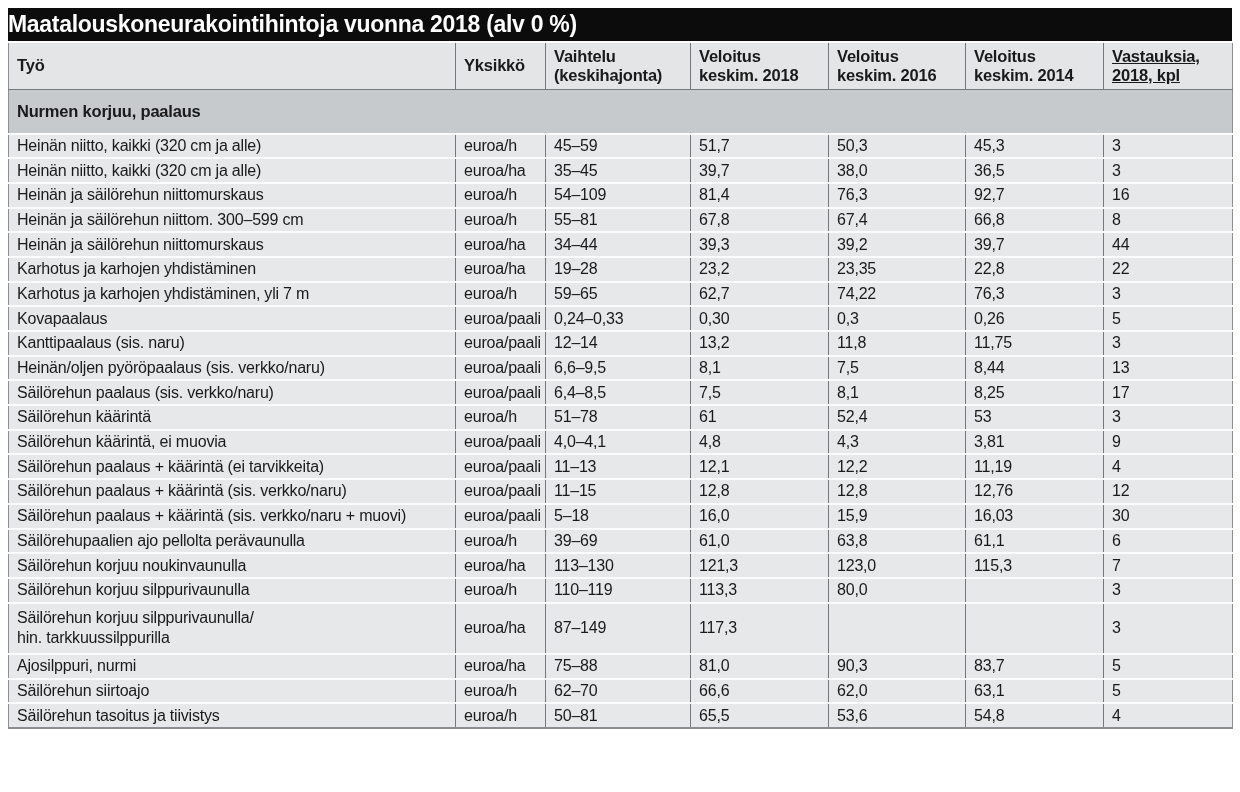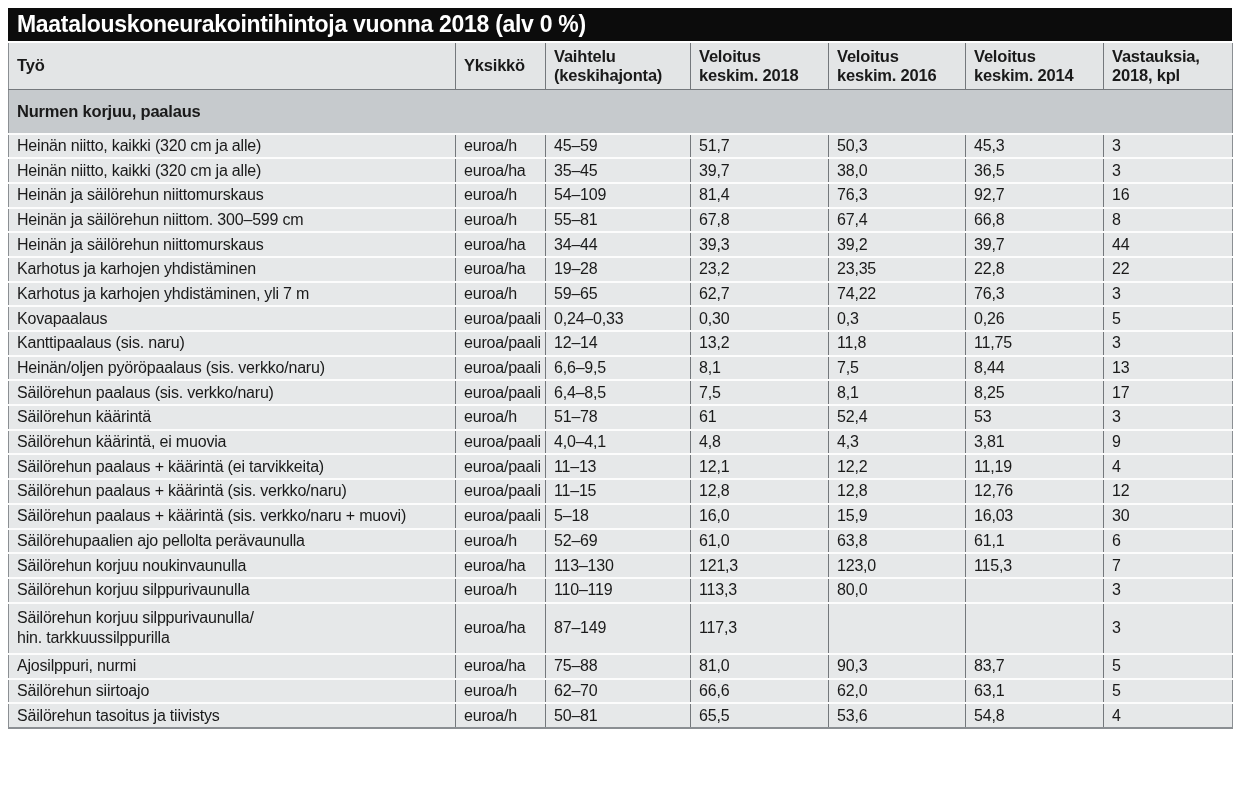--- a/index.html
+++ b/index.html
@@ -4,37 +4,37 @@
 <style>
   html,body{margin:0;padding:0;}
   body{
     width:1240px;height:792px;background:#ffffff;
     font-family:"Liberation Sans","DejaVu Sans",sans-serif;
     color:#1a1a1a;-webkit-font-smoothing:antialiased;
   }
   .frame{position:absolute;left:8px;top:8px;width:1224px;}
   .title-bar{
     background:#0c0c0c;color:#ffffff;height:33px;line-height:33px;
-    font-size:23px;font-weight:bold;padding-left:9px;letter-spacing:-0.3px;
+    font-size:23px;font-weight:bold;padding-left:0;letter-spacing:-0.3px;
     margin-bottom:2px;box-sizing:border-box;
   }
   table{
     width:1224px;border-collapse:collapse;table-layout:fixed;
     border-left:1px solid #8b8f93;border-right:1px solid #8b8f93;
     border-bottom:2px solid #8b8f93;
     font-size:16px;letter-spacing:-0.2px;
   }
   th,td{box-sizing:border-box;overflow:hidden;}
   thead th{
     background:#e3e5e6;height:46px;text-align:left;vertical-align:middle;
     font-size:16.5px;font-weight:bold;line-height:19px;
     padding:0 4px 0 8px;
     border-right:1px solid #74787c;border-bottom:1px solid #74787c;
   }
-  thead th:last-child{border-right:none;}
+  thead th:last-child{border-right:none;text-decoration:underline;}
   tr.section td{
     background:#c6cacd;height:25px;font-weight:bold;font-size:16.5px;
     padding:12px 8px;vertical-align:middle;
   }
   tbody tr.data td{
     background:#e6e8e9;height:24.7px;vertical-align:middle;
     padding:0 4px 0 8px;
     border-top:2px solid #fcfcfc;border-right:1px solid #74787c;
   }
   tbody tr.data td:last-child{border-right:none;}
@@ -234,21 +234,21 @@
           <td class="cell-yksikko">euroa/paali</td>
           <td class="cell-vaihtelu">5–18</td>
           <td class="cell-veloitus-2018">16,0</td>
           <td class="cell-veloitus-2016">15,9</td>
           <td class="cell-veloitus-2014">16,03</td>
           <td class="cell-vastauksia">30</td>
         </tr>
         <tr class="data">
           <td class="cell-tyo">Säilörehupaalien ajo pellolta perävaunulla</td>
           <td class="cell-yksikko">euroa/h</td>
-          <td class="cell-vaihtelu">52–69</td>
+          <td class="cell-vaihtelu">39–69</td>
           <td class="cell-veloitus-2018">61,0</td>
           <td class="cell-veloitus-2016">63,8</td>
           <td class="cell-veloitus-2014">61,1</td>
           <td class="cell-vastauksia">6</td>
         </tr>
         <tr class="data">
           <td class="cell-tyo">Säilörehun korjuu noukinvaunulla</td>
           <td class="cell-yksikko">euroa/ha</td>
           <td class="cell-vaihtelu">113–130</td>
           <td class="cell-veloitus-2018">121,3</td>

